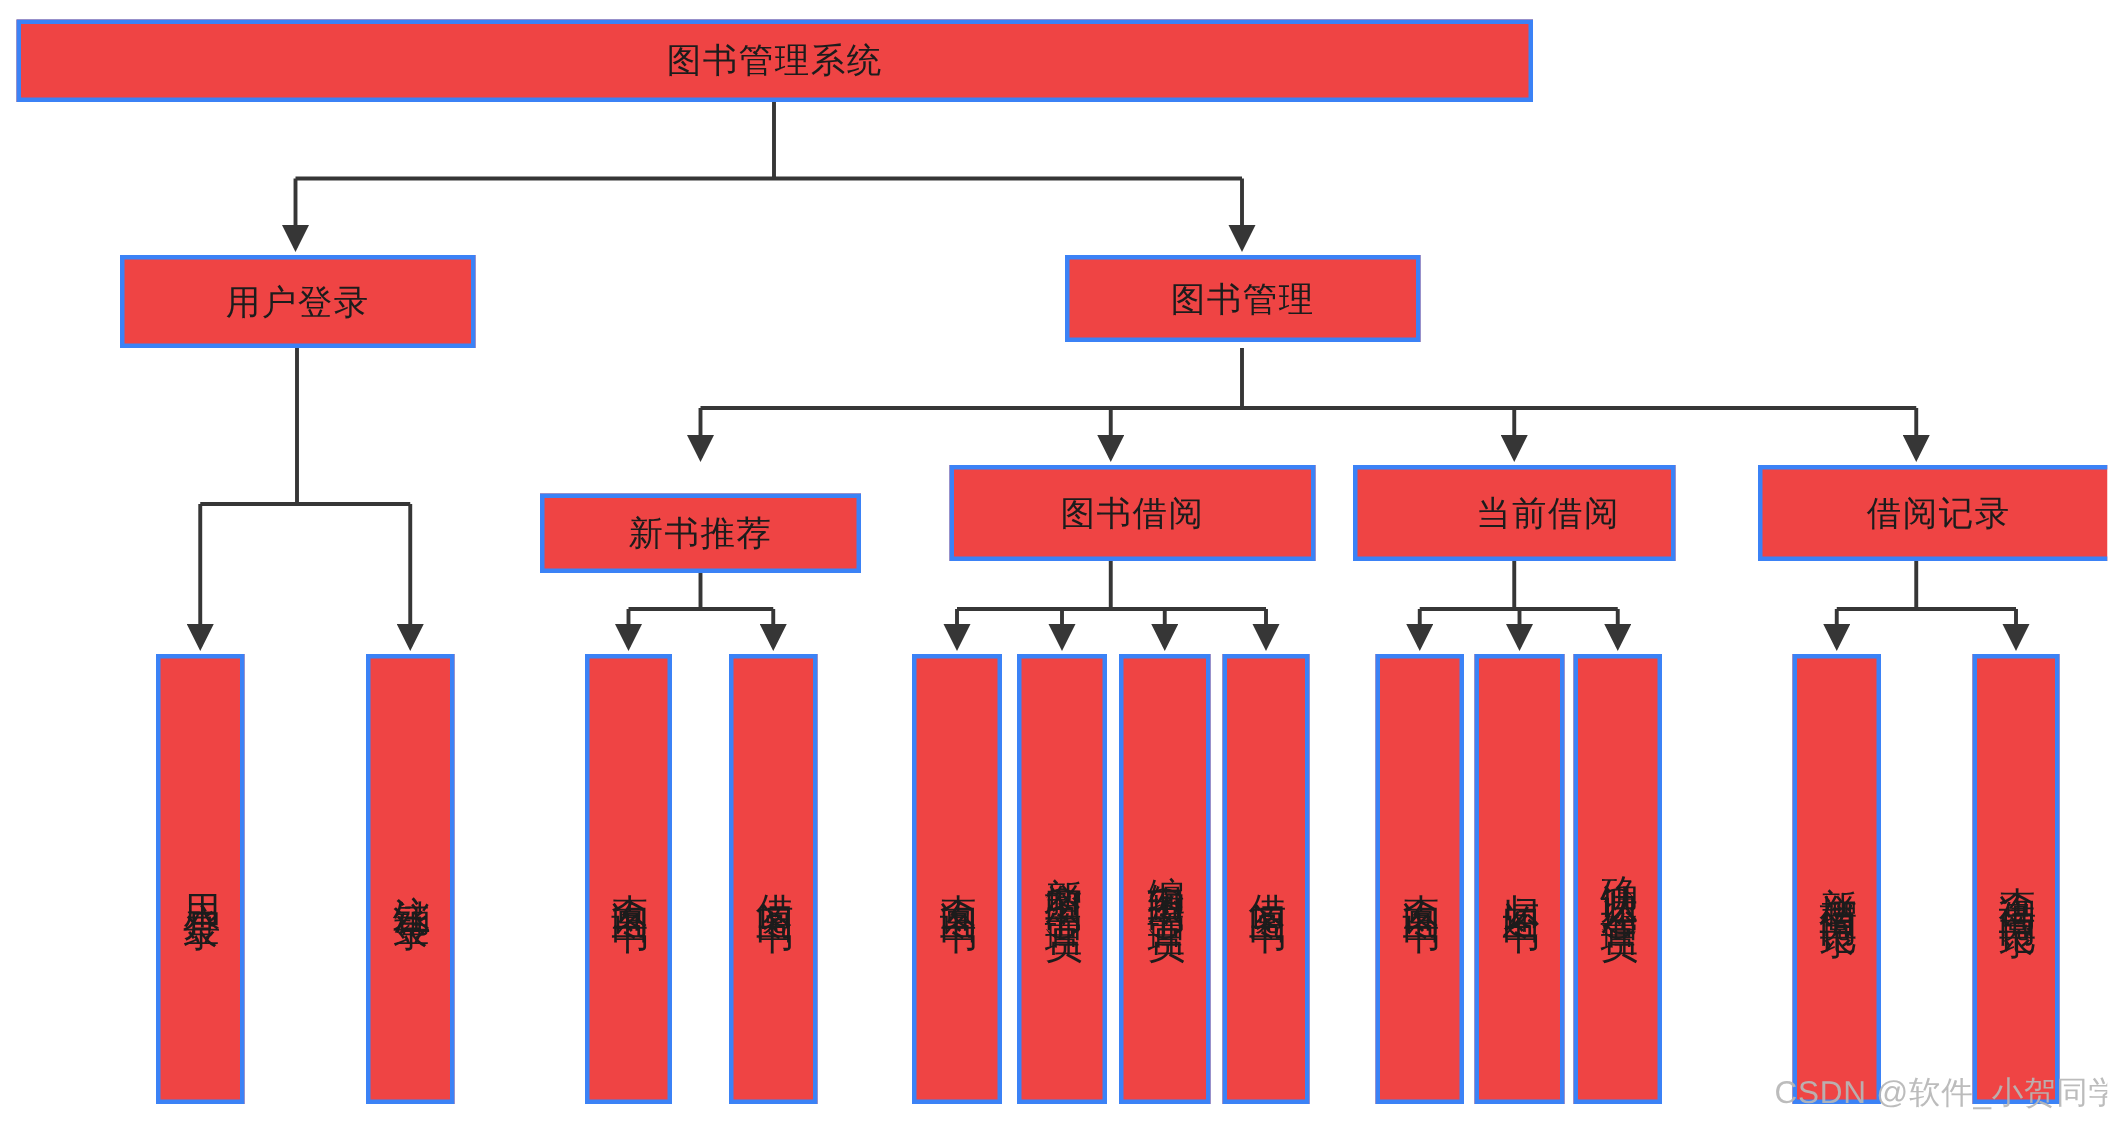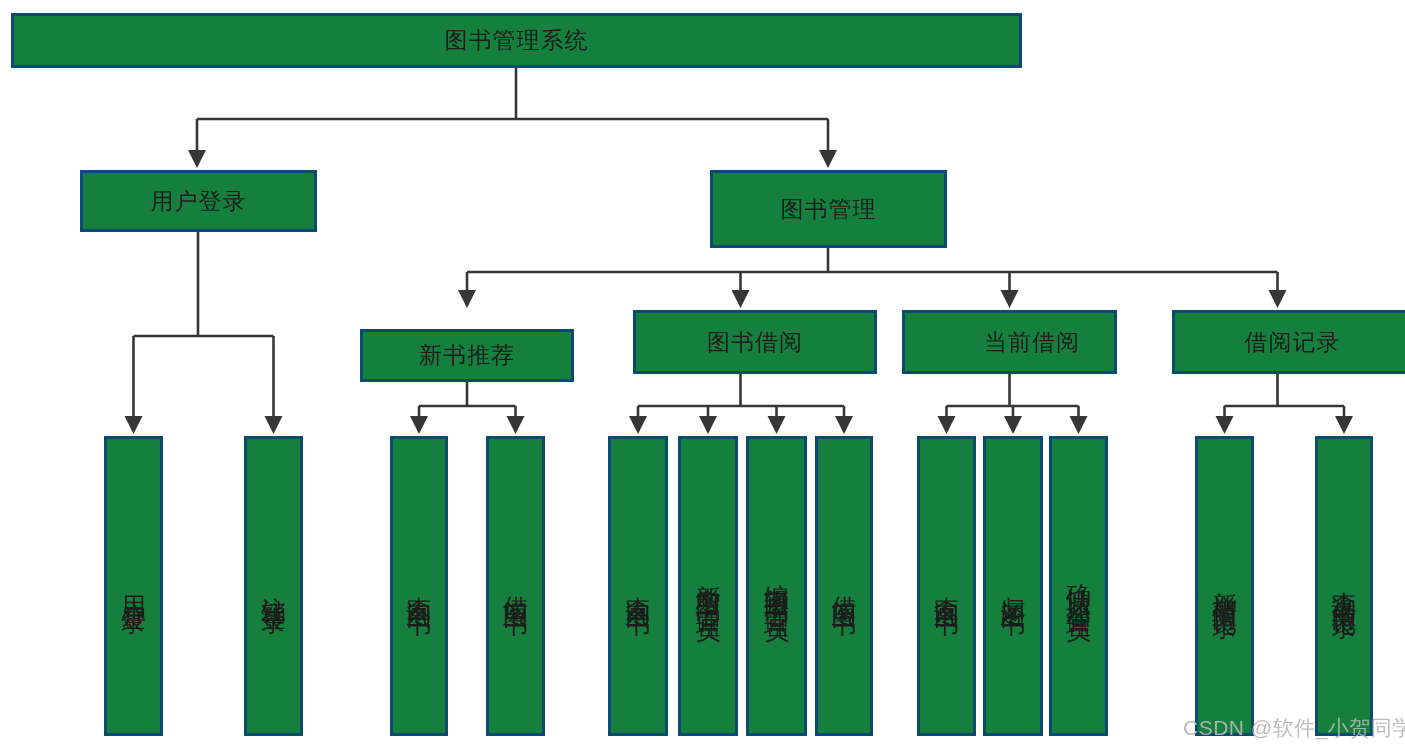--- a/index.html
+++ b/index.html
@@ -13,22 +13,22 @@
   }
   .connectors {
     position: absolute;
     left: 0; top: 0;
     width: 1405px; height: 747px;
     pointer-events: none;
   }
   .node {
     position: absolute;
     box-sizing: border-box;
-    border: 3px solid #0c4a6e;
-    background: #15803d;
+    border: 3px solid #3b82f6;
+    background: #ef4444;
     display: flex;
     align-items: center;
     justify-content: center;
     font-size: 23px;
     color: #1c1c1c;
     letter-spacing: 1px;
     text-align: center;
     z-index: 2;
   }
   .leaf {
@@ -100,21 +100,21 @@
 
       <path d="M1277.5,374 L1277.5,406 M1224.5,406 L1344,406"></path>
       <line x1="1224.5" y1="406" x2="1224.5" y2="431" marker-end="url(#arrow)"></line>
       <line x1="1344" y1="406" x2="1344" y2="431" marker-end="url(#arrow)"></line>
     </g>
   </svg>
 
   <div class="node" style="left:11px; top:13px; width:1011px; height:55px;">图书管理系统</div>
 
   <div class="node" style="left:80px; top:170px; width:237px; height:62px;">用户登录</div>
-  <div class="node" style="left:710px; top:170px; width:237px; height:78px;">图书管理</div>
+  <div class="node" style="left:710px; top:170px; width:237px; height:58px;">图书管理</div>
 
   <div class="node" style="left:360px; top:310px; width:214px; height:53px;margin-top:19px;">新书推荐</div>
   <div class="node" style="left:633px; top:310px; width:244px; height:64px;">图书借阅</div>
   <div class="node" style="left:902px; top:310px; width:215px; height:64px;padding-left:45px;">当前借阅</div>
   <div class="node" style="left:1172px; top:310px; width:241px; height:64px;">借阅记录</div>
 
   <div class="node leaf" style="left:104px; width:59px;">
     <span class="vtext">用户登录</span>
   </div>
   <div class="node leaf" style="left:244px; width:59px;">

